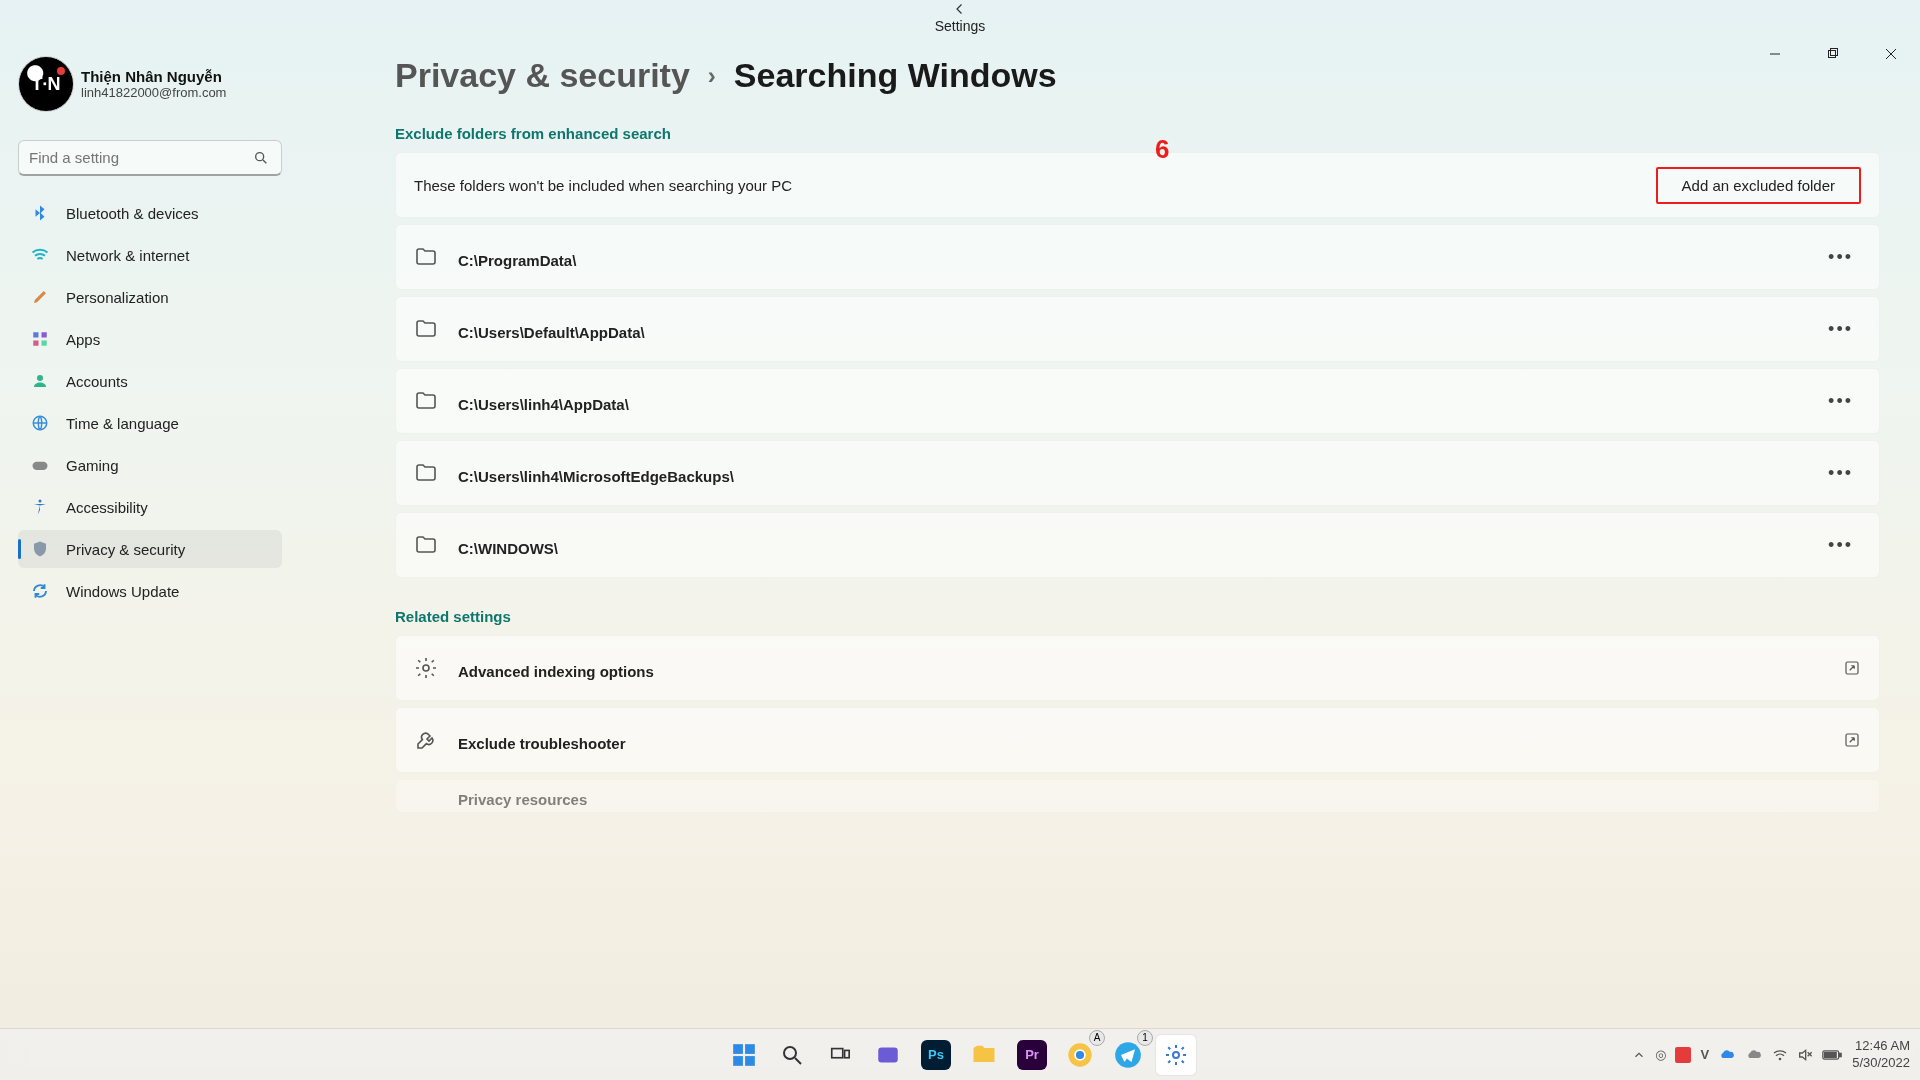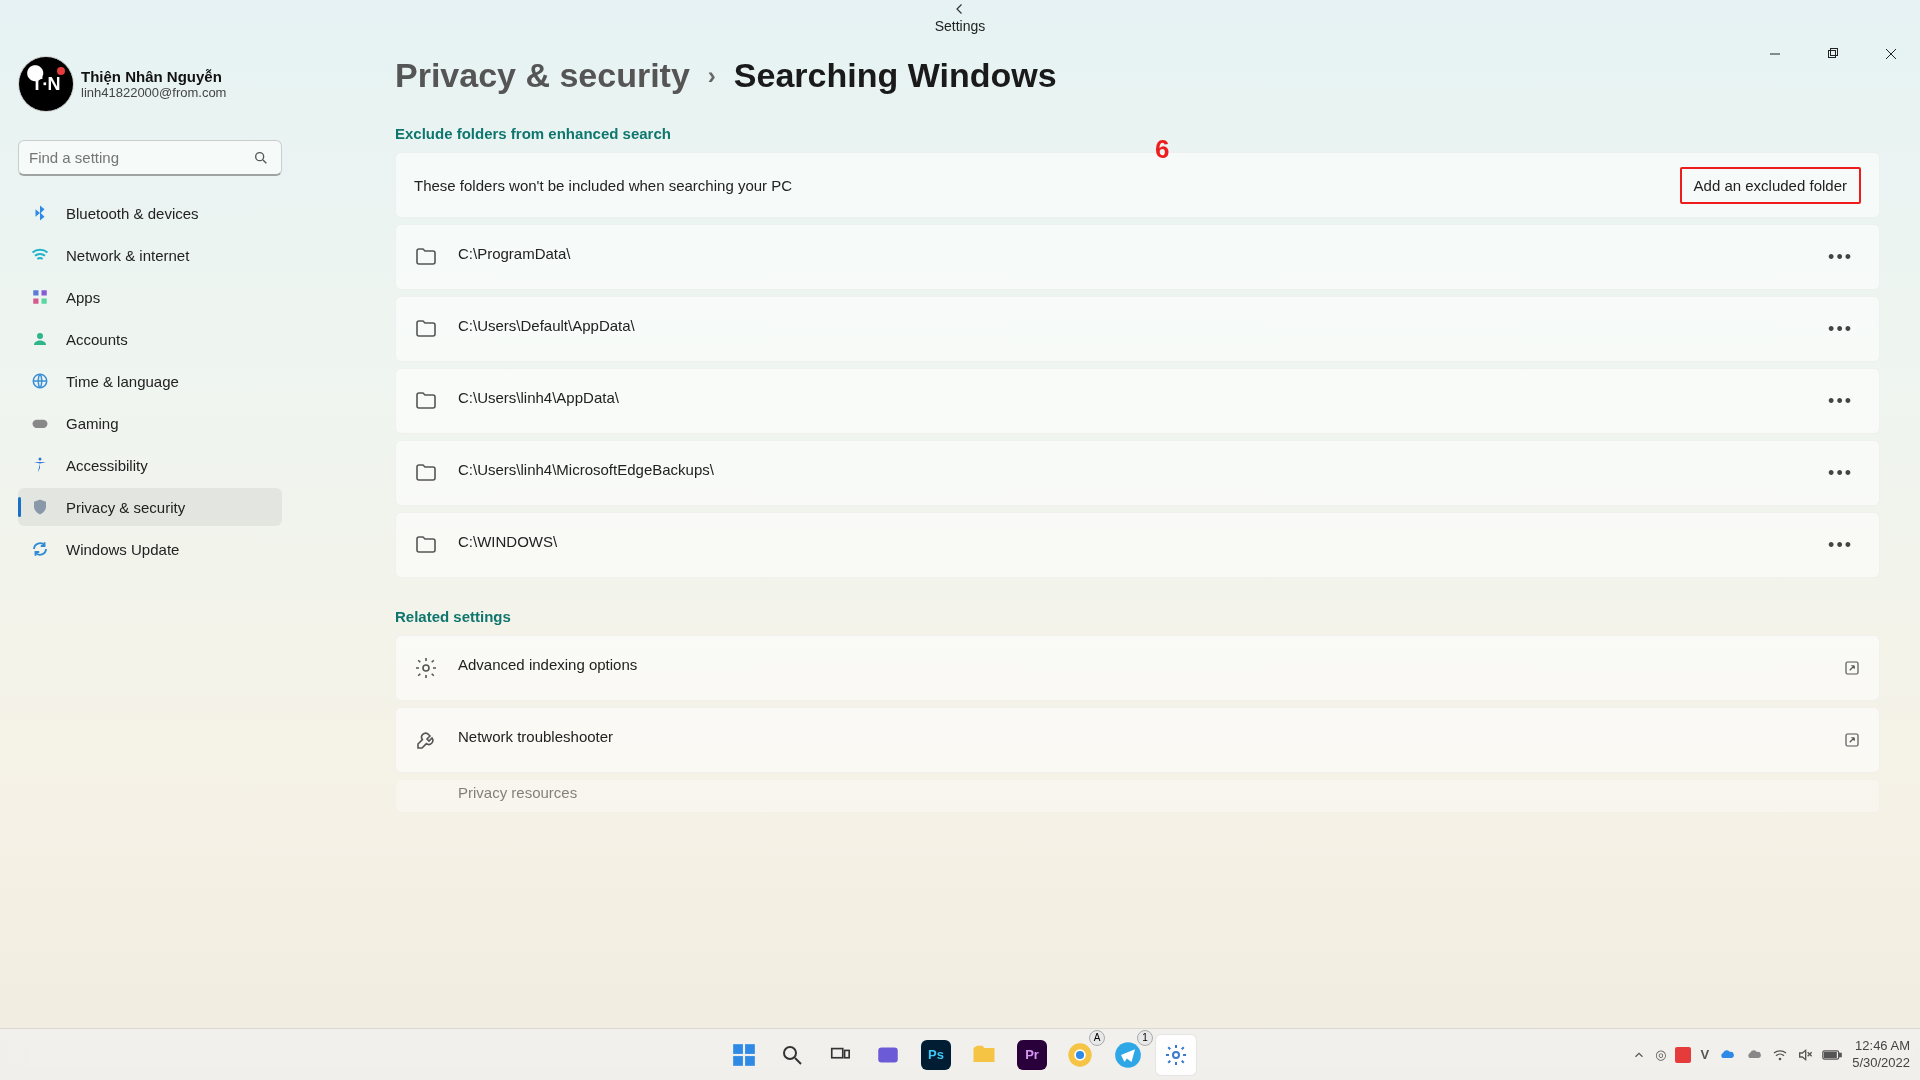--- a/index.html
+++ b/index.html
@@ -76,29 +76,29 @@
 }
 .card {
   background: rgba(255,255,255,0.55);
   border: 1px solid rgba(0,0,0,0.04);
   border-radius: 6px;
   margin-bottom: 6px;
   display:flex; align-items:center;
   padding: 0 18px;
   min-height: 66px;
 }
-.card .left { display:flex; align-items:flex-start; gap: 20px; }
+.card .left { display:flex; align-items:flex-end; gap: 20px; font-weight: bold; }
 .folder-ic { width:24px; height:24px; color:#555;}
 .card-text { font-size: 15px; color:#222;}
 .card-desc { font-size: 15px; color:#222;}
 .card .spacer { flex:1; }
 .more-btn { color:#444; font-size:18px; letter-spacing:2px; padding: 8px;}
 .ext-ic { width:18px; height:18px; color:#555;}
 .highlight-box {
-  border: 2px solid #ef1c1c; border-radius: 2px; padding: 8px 12px;
+  border: 2px solid #ef1c1c; border-radius: 2px; padding: 8px 24px;
   font-size: 15px; color:#222;
 }
 .annotation {
   position:absolute; color:#ef1c1c; font-weight:700; font-size: 26px;
 }
 
 
 .taskbar {
   position:absolute; left:0; right:0; bottom:0; height: 52px;
   background: rgba(240,240,240,0.75);
@@ -191,20 +191,28 @@
             <path d="M3 9a14 14 0 0 1 18 0"></path>
             <path d="M6 13a9 9 0 0 1 12 0"></path>
             <path d="M9 17a4 4 0 0 1 6 0"></path>
           </svg>
         </span>
       <span>Network &amp; internet</span>
     </div>
     <div class="nav-item">
       <span class="ic">
           <svg width="18" height="18" viewBox="0 0 24 24">
+            <path d="M4 20l4-1 12-12-3-3L5 16z" fill="#d68a4a"></path>
+          </svg>
+        </span>
+      <span>Personalization</span>
+    </div>
+    <div class="nav-item">
+      <span class="ic">
+          <svg width="18" height="18" viewBox="0 0 24 24">
             <rect x="3" y="3" width="7" height="7" fill="#5b7bd6"></rect>
             <rect x="14" y="3" width="7" height="7" fill="#8a5bd6"></rect>
             <rect x="3" y="14" width="7" height="7" fill="#d65b8c"></rect>
             <rect x="14" y="14" width="7" height="7" fill="#5bd6a2"></rect>
           </svg>
         </span>
       <span>Apps</span>
     </div>
     <div class="nav-item">
       <span class="ic">
@@ -365,21 +373,21 @@
       </span>
   </div>
 
   <div class="card">
     <div class="left">
       <span class="folder-ic">
           <svg viewBox="0 0 24 24" fill="none" stroke="#555" stroke-width="1.6">
             <path d="M14 6a4 4 0 0 0-5.6 5.6L4 16v4h4l4.4-4.4A4 4 0 0 0 18 10l-3 3-2-2 3-3z"></path>
           </svg>
         </span>
-      <span class="card-text">Network troubleshooter</span>
+      <span class="card-text">Exclude troubleshooter</span>
     </div>
     <span class="spacer"></span>
     <span class="ext-ic">
         <svg viewBox="0 0 24 24" fill="none" stroke="#555" stroke-width="1.6">
           <rect x="4" y="4" width="16" height="16" rx="2"></rect>
           <path d="M9 15l6-6M15 9h-4M15 9v4"></path>
         </svg>
       </span>
   </div>
 

